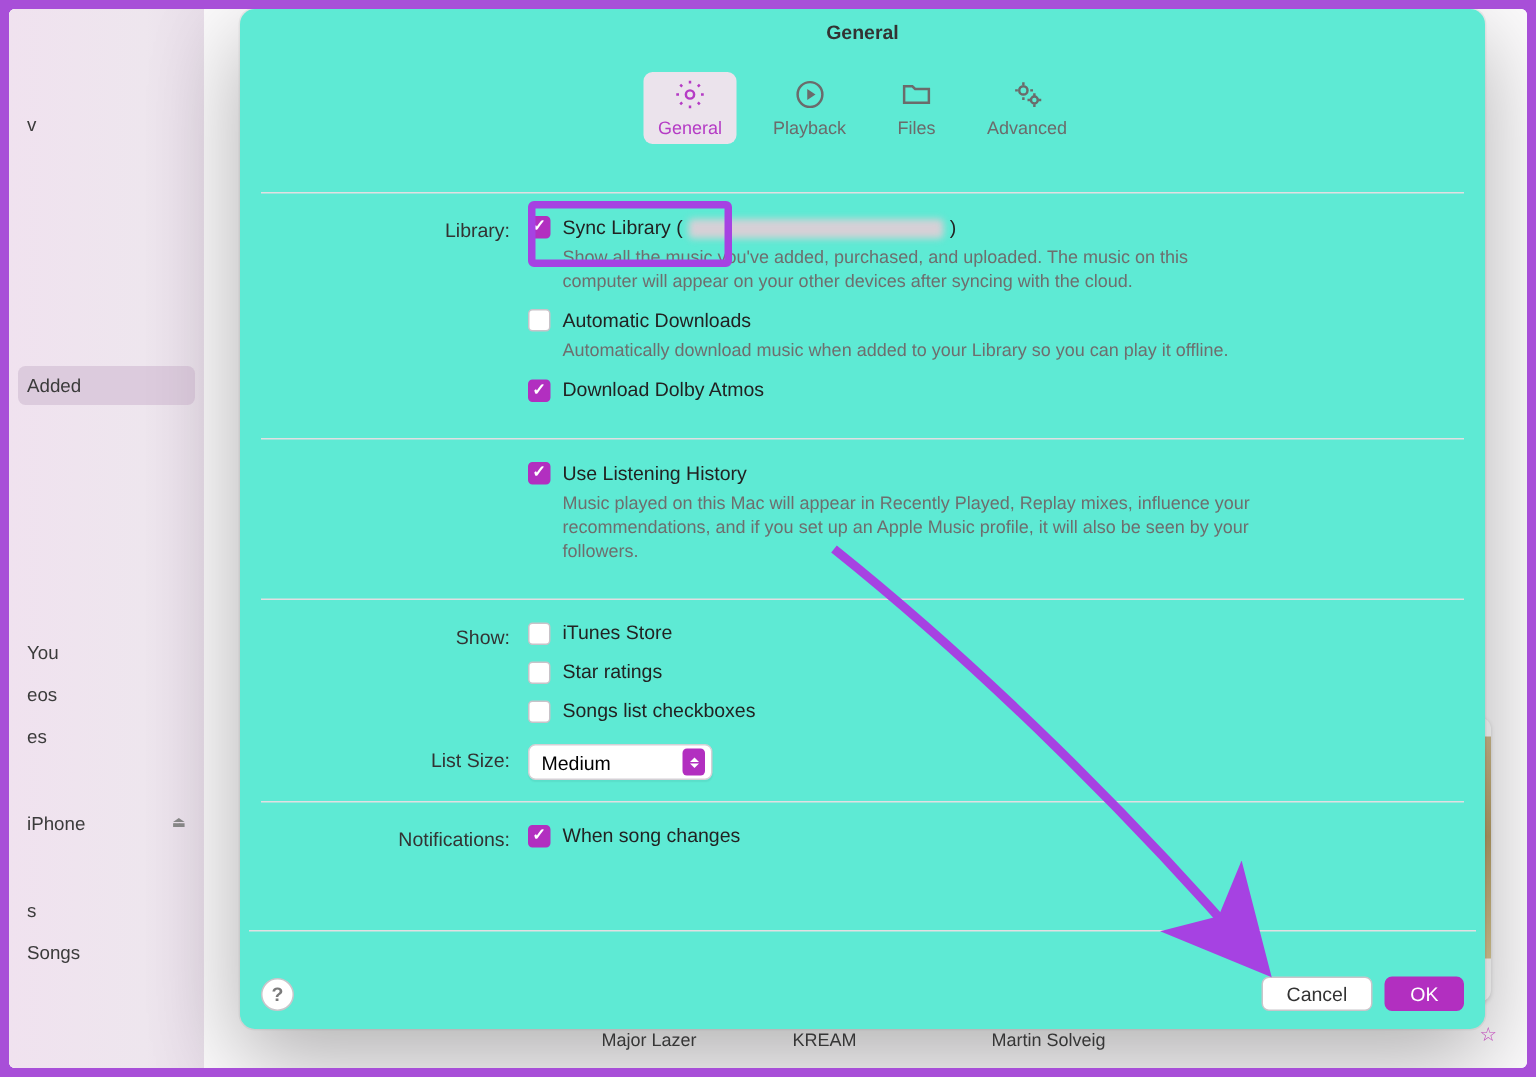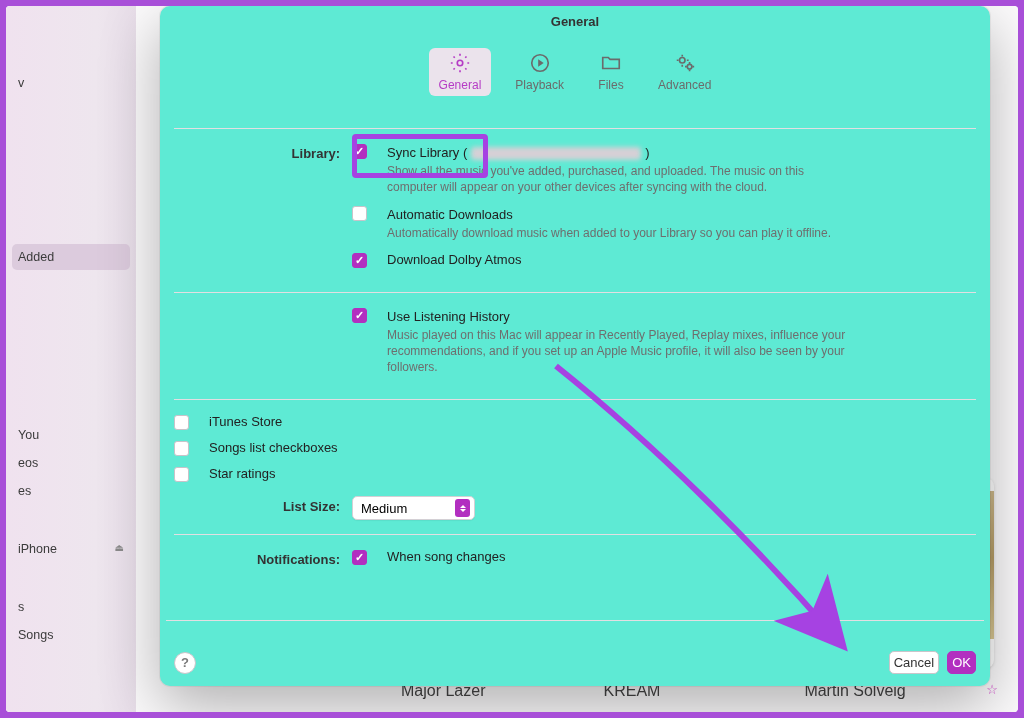--- a/index.html
+++ b/index.html
@@ -14,40 +14,40 @@
   .sb-iphone{display:flex;align-items:flex-start;gap:6px;}
   .chev,.eject{color:#8a8a8a;font-size:10px;}
   .eject{margin-left:auto;}
 
   
   .album-card{position:absolute;right:24px;top:472px;width:106px;height:190px;background:#fff;border-radius:8px;box-shadow:0 1px 3px rgba(0,0,0,.15);overflow:hidden;}
   .album-art{width:100%;height:148px;background:linear-gradient(180deg,#cdb98b 0%, #b79e67 45%, #d9c894 100%);}
   .album-title{font-size:9px;letter-spacing:1px;color:#444;padding:3px 6px 0;}
   .star{position:absolute;right:20px;top:676px;color:#d64fcf;font-size:13px;}
 
-  .artists-row{position:absolute;left:395px;right:40px;bottom:12px;display:flex;gap:118px;font-size:16px;color:#444;}
+  .artists-row{position:absolute;left:395px;right:40px;bottom:12px;display:flex;gap:64px;font-size:12px;color:#444;}
   .artists-row span:nth-child(3){margin-left:26px;}
 
   
   .modal{position:absolute;left:154px;top:0;right:28px;height:680px;background:#5eead4;border-radius:10px;box-shadow:0 20px 60px rgba(0,0,0,.3),0 0 0 1px rgba(0,0,0,.05);}
 
   .m-title{position:absolute;top:8px;left:0;right:0;text-align:center;font-size:13px;font-weight:600;color:#333;}
   .tabbar{position:absolute;top:42px;left:0;right:0;display:flex;justify-content:center;gap:14px;}
   .tab{display:flex;flex-direction:column;align-items:center;gap:4px;padding:4px 10px;border-radius:6px;color:#6b6b6b;}
   .tab.sel{background:#ebe3ec;color:#b53bc5;}
   .tab-label{font-size:12px;}
   .tab-icon{width:26px;height:22px;display:flex;align-items:center;justify-content:center;}
   .tab-icon svg{width:22px;height:22px;stroke:currentColor;fill:none;stroke-width:1.8;}
 
   .content{position:absolute;top:110px;left:14px;right:14px;bottom:58px;overflow:hidden;}
   .sep{border:none;border-top:1px solid #e2dfe2;margin:12px 0;}
   .row{display:flex;align-items:flex-start;padding:2px 0;}
-  .row-label{width:178px;text-align:right;padding-right:12px;font-size:13px;color:#333;padding-top:3px;font-weight:bold;}
+  .row-label{width:178px;text-align:right;padding-right:12px;font-size:13px;color:#333;padding-top:3px;}
   .row-body{flex:1;}
-  .opt{display:flex;align-items:flex-start;gap:20px;margin-bottom:10px;}
+  .opt{display:flex;align-items:flex-start;gap:8px;margin-bottom:10px;}
   .cb{width:15px;height:15px;border:1px solid #c8c3c9;border-radius:3px;background:#fff;flex-shrink:0;margin-top:1px;display:flex;align-items:center;justify-content:center;}
   .cb.checked{background:#b22fc0;border-color:#b22fc0;}
   .cb.checked::after{content:"✓";color:#fff;font-size:11px;font-weight:700;line-height:1;}
   .opt-text{font-size:13px;color:#222;}
   .opt-desc{font-size:12px;color:#6e6e6e;margin-top:2px;max-width:470px;line-height:1.35;}
 
   .blur-name{display:inline-block;width:170px;height:13px;background:#d6d0d6;border-radius:3px;filter:blur(2.5px);vertical-align:middle;margin:0 4px;}
 
   .select{display:inline-flex;align-items:center;background:#fff;border:1px solid #d4d0d5;border-radius:5px;padding:2px 4px 2px 8px;font-size:13px;box-shadow:0 1px 1px rgba(0,0,0,.05);gap:42px;}
   .sel-btn{width:15px;height:18px;background:#b22fc0;border-radius:3px;margin-left:6px;display:flex;flex-direction:column;align-items:center;justify-content:center;gap:1px;}
@@ -59,21 +59,21 @@
   .hl-box{position:absolute;border:5px solid #a642e2;border-radius:4px;pointer-events:none;}
   .hl-sync{left:346px;top:128px;width:136px;height:44px;}
 
   
   .arrow{position:absolute;left:530px;top:350px;width:360px;height:330px;pointer-events:none;}
 
   
   .btnbar{position:absolute;bottom:12px;left:14px;right:14px;display:flex;align-items:center;}
   .help{width:22px;height:22px;border-radius:50%;border:1px solid #c9c5ca;color:#7a7a7a;background:#fff;display:flex;align-items:center;justify-content:center;font-size:13px;font-weight:600;}
   .spacer{flex:1;}
-  .btn{font-size:13px;padding:3px 4px;border-radius:5px;border:1px solid #c9c5ca;background:#fff;color:#333;margin-left:8px;}
+  .btn{font-size:13px;padding:3px 16px;border-radius:5px;border:1px solid #c9c5ca;background:#fff;color:#333;margin-left:8px;}
   .btn.primary{background:#b22fc0;color:#fff;border-color:#b22fc0;font-weight:500;}
 
   .modal-divider{position:absolute;left:6px;right:6px;top:614px;border-top:1px solid #e2dfe2;}
 </style>
 </head>
 <body>
 
 <div class="frame">
   <div class="app-bg">
     <div class="app-sidebar">
@@ -193,32 +193,33 @@
               <span class="opt-text">Use Listening History</span>
               <div class="opt-desc">Music played on this Mac will appear in Recently Played, Replay mixes, influence your recommendations, and if you set up an Apple Music profile, it will also be seen by your followers.</div>
             </div>
           </div>
         </div>
       </div>
 
       <hr class="sep">
 
       <div class="row">
+        <div class="row-label">Show:</div>
         <div class="row-body">
           <div class="opt">
               <div class="cb"></div>
               <span class="opt-text">iTunes Store</span>
             </div>
           <div class="opt">
               <div class="cb"></div>
+              <span class="opt-text">Star ratings</span>
+            </div>
+          <div class="opt">
+              <div class="cb"></div>
               <span class="opt-text">Songs list checkboxes</span>
-            </div>
-          <div class="opt">
-              <div class="cb"></div>
-              <span class="opt-text">Star ratings</span>
             </div>
         </div>
       </div>
 
       <div class="row">
         <div class="row-label">List Size:</div>
         <div class="row-body">
           <div class="select">
             <span>Medium</span>
             <span class="sel-btn"></span>

